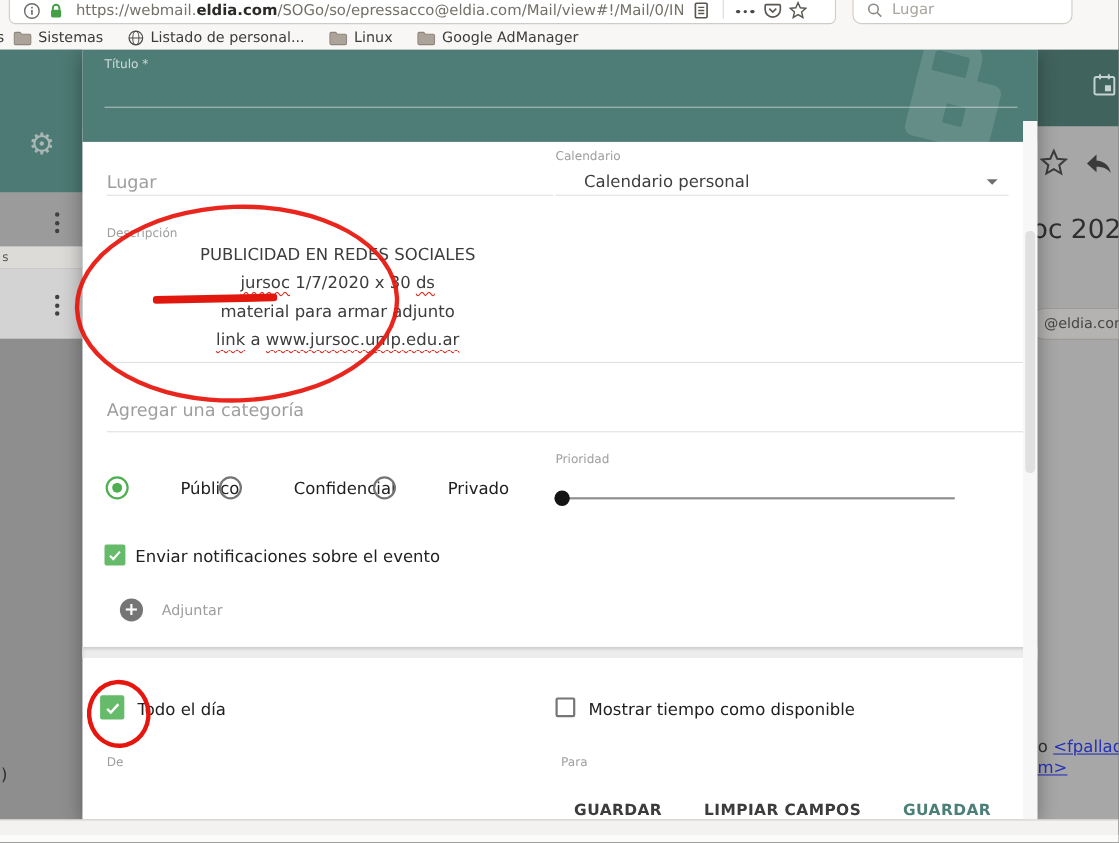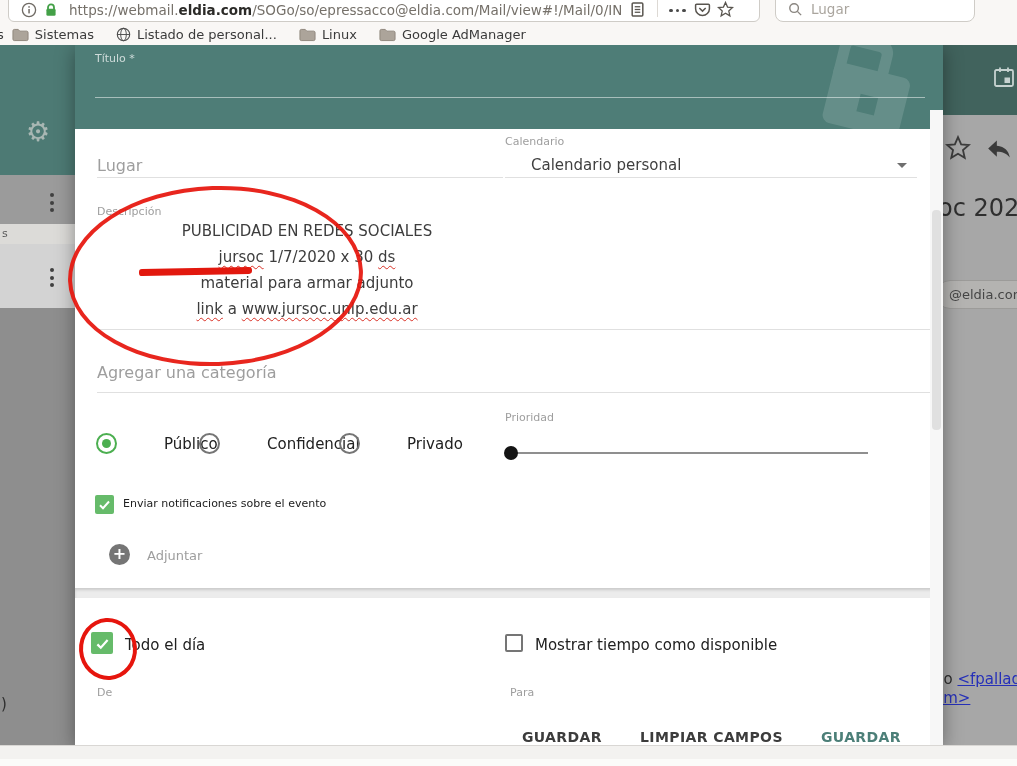--- a/index.html
+++ b/index.html
@@ -91,21 +91,21 @@
   .radio-lab{font-size:15px;color:#212121;}
 
   .prio-lbl{left:430px;top:366px;}
   .slider-track{left:436px;top:407px;width:357px;height:2px;background:#8f8f8f;}
   .slider-thumb{left:429px;top:401px;width:14px;height:14px;border-radius:50%;background:#141414;}
 
   .cb{box-sizing:border-box;}
   .cb-green{background:#66bb6a;border-radius:2px;display:flex;align-items:center;justify-content:center;}
   .cb-empty{border:2px solid #757575;border-radius:2px;background:#fff;}
   .notif-cb{left:20px;top:450px;width:19px;height:19px;}
-  .notif-lab{left:48px;top:452px;font-size:11px;color:#212121;}
+  .notif-lab{left:48px;top:452px;font-size:15px;color:#212121;}
 
   .adj-circle{left:34px;top:499px;width:21px;height:21px;border-radius:50%;background:#757575;color:#fff;
               font-size:16px;line-height:20px;text-align:center;font-weight:bold;}
   .adj-lab{left:72px;top:503px;font-size:13px;color:#9e9e9e;}
 
   .gap{left:0;top:543px;width:868px;height:10px;background:#ececec;box-shadow:inset 0 2px 3px rgba(0,0,0,.14);}
 
   .todo-cb{left:16px;top:587px;width:22px;height:22px;}
   .todo-lab{left:50px;top:591px;font-size:15px;color:#212121;}
   .disp-cb{left:430px;top:589px;width:18px;height:18px;}

